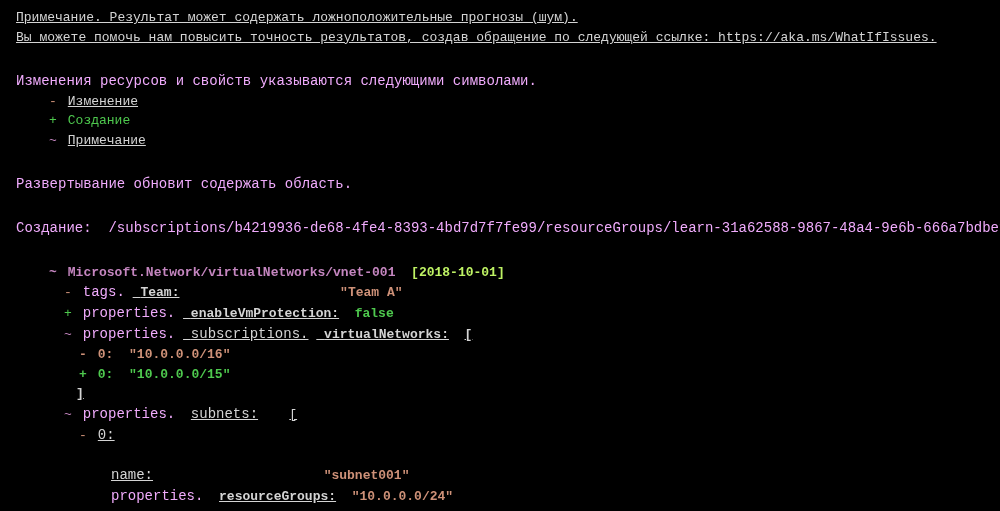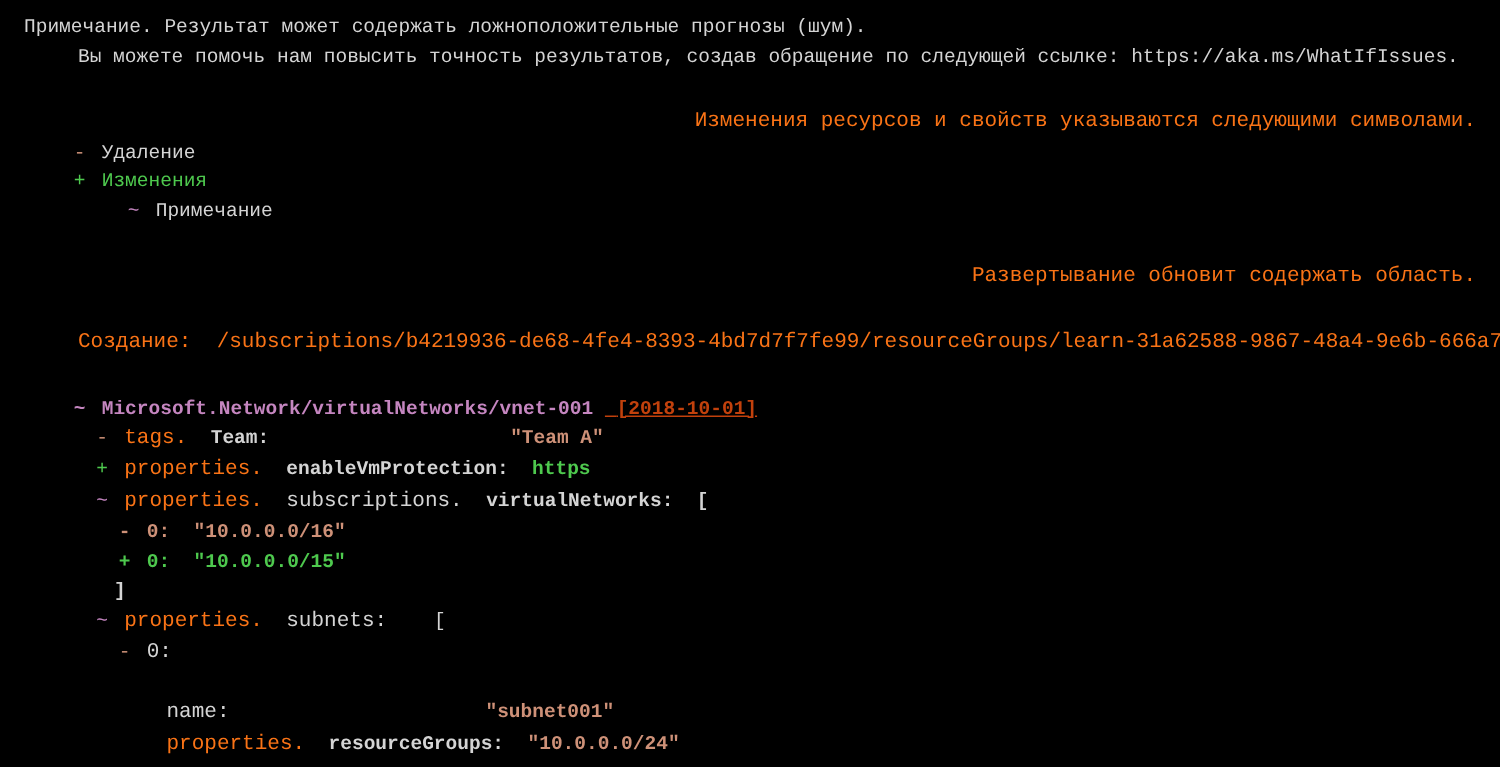--- a/index.html
+++ b/index.html
@@ -16,73 +16,71 @@
       padding: 8px 16px;
       width: 1000px;
       white-space: nowrap;
     }
     .line {
       display: block;
       min-height: 19px;
     }
     .light {
       color: #d4d4d4;
+      text-decoration: underline;
     }
     .white {
-      color: #f97316;
-      text-align: right;
+      color: #f0abfc;
     }
     .orange {
       color: #ce9178;
     }
     .green {
       color: #4ec94e;
     }
     .purple {
       color: #c586c0;
     }
     .gray {
-      color: #c2410c;
-      text-decoration: underline;
+      color: #bef264;
     }
     .bold {
       font-weight: bold;
     }
     .indent1 { padding-left: 30px; }
     .indent2 { padding-left: 45px; }
     .indent3 { padding-left: 60px; }
     .symbol {
       display: inline-block;
       width: 14px;
       text-align: center;
     }
     .spacing {
       margin-bottom: 4px;
-      margin-left: 36px;
     }
     .bigger {
       font-size: 14px;
     }
   </style>
 </head>
 <body>
 
 <div class="line light">Примечание. Результат может содержать ложноположительные прогнозы (шум).</div>
 <div class="line light spacing">Вы можете помочь нам повысить точность результатов, создав обращение по следующей ссылке: https://aka.ms/WhatIfIssues.</div>
 <div class="line">&nbsp;</div>
 
 <div class="line white bigger">Изменения ресурсов и свойств указываются следующими символами.</div>
 
 <div class="line indent1">
   <span class="symbol orange">-</span>
-  <span class="light">Удаление</span>
+  <span class="light">Изменение</span>
 </div>
 <div class="line indent1">
   <span class="symbol green">+</span>
-  <span class="green">Изменения</span>
+  <span class="green">Создание</span>
 </div>
 <div class="line indent1 spacing">
   <span class="symbol purple">~</span>
   <span class="light">Примечание</span>
 </div>
 <div class="line">&nbsp;</div>
 
 <div class="line white bigger spacing">Развертывание обновит содержать область.</div>
 <div class="line">&nbsp;</div>
 
@@ -103,21 +101,21 @@
   <span class="white bigger">tags.</span>
   <span class="light bold">&nbsp;</span><span class="light bold">Team:</span>
   <span style="display:inline-block;width:145px"></span>
   <span class="orange bold">"Team A"</span>
 </div>
 
 <div class="line indent2">
   <span class="symbol green">+</span>
   <span class="white bigger">properties.</span>
   <span class="light bold">&nbsp;</span><span class="light bold">enableVmProtection:</span>&nbsp;
-  <span class="green bold">https</span>
+  <span class="green bold">false</span>
 </div>
 
 <div class="line indent2">
   <span class="symbol purple">~</span>
   <span class="white bigger">properties.</span>
   <span class="light bold">&nbsp;</span><span class="light bigger">subscriptions.</span>
   <span class="light bold">&nbsp;</span><span class="light bold">virtualNetworks:</span>&nbsp;
   <span class="light bold">[</span>
 </div>
 

